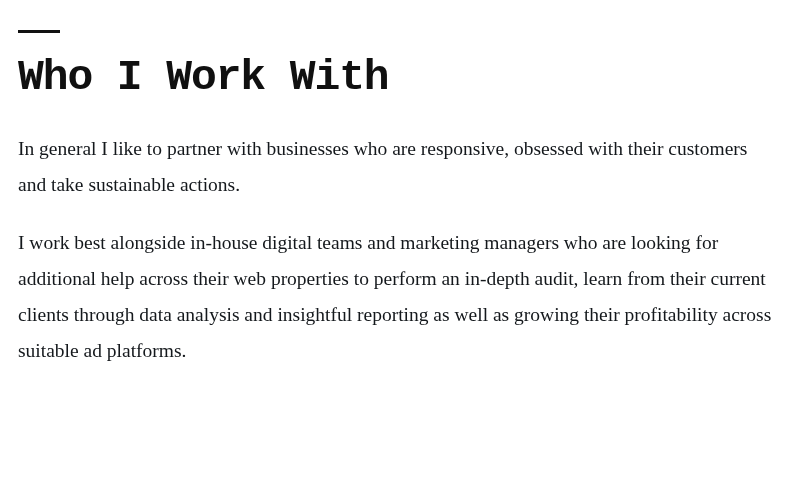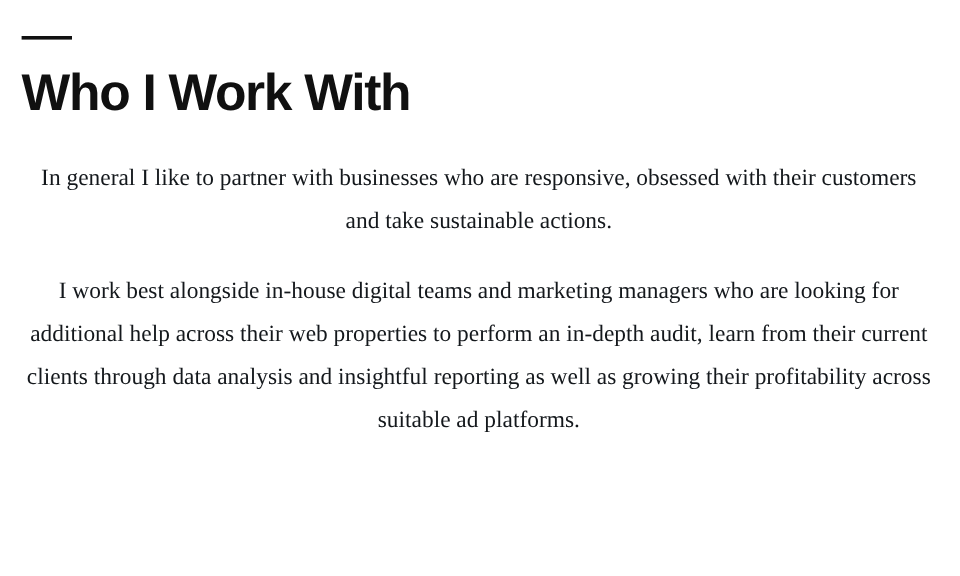--- a/index.html
+++ b/index.html
@@ -22,39 +22,38 @@
     padding: 0 18px;
     background: #ffffff;
   }
   .rule {
     margin-top: 30px;
     width: 42px;
     height: 3px;
     background: #111111;
   }
   .page-title {
-    font-family: Liberation Sans, sans-serif;
+    font-family: Liberation Mono, monospace;
     font-weight: bold;
     font-size: 43px;
     line-height: 1.08;
     letter-spacing: -1.1px;
     color: #101010;
     margin: 22px 0 0 0;
   }
   .body-copy {
     margin-top: 30px;
   }
   .body-copy p {
     font-family: "Liberation Serif", serif;
     font-size: 19.5px;
     line-height: 36px;
     color: #14181c;
     margin: 0 0 22px 0;
     max-width: 762px;
-    text-align: center;
   }
   .body-copy p:last-child {
     margin-bottom: 0;
   }
   a.inline-link {
     color: #1a7fb5;
     text-decoration: underline;
     text-underline-offset: 2px;
   }
 </style>

